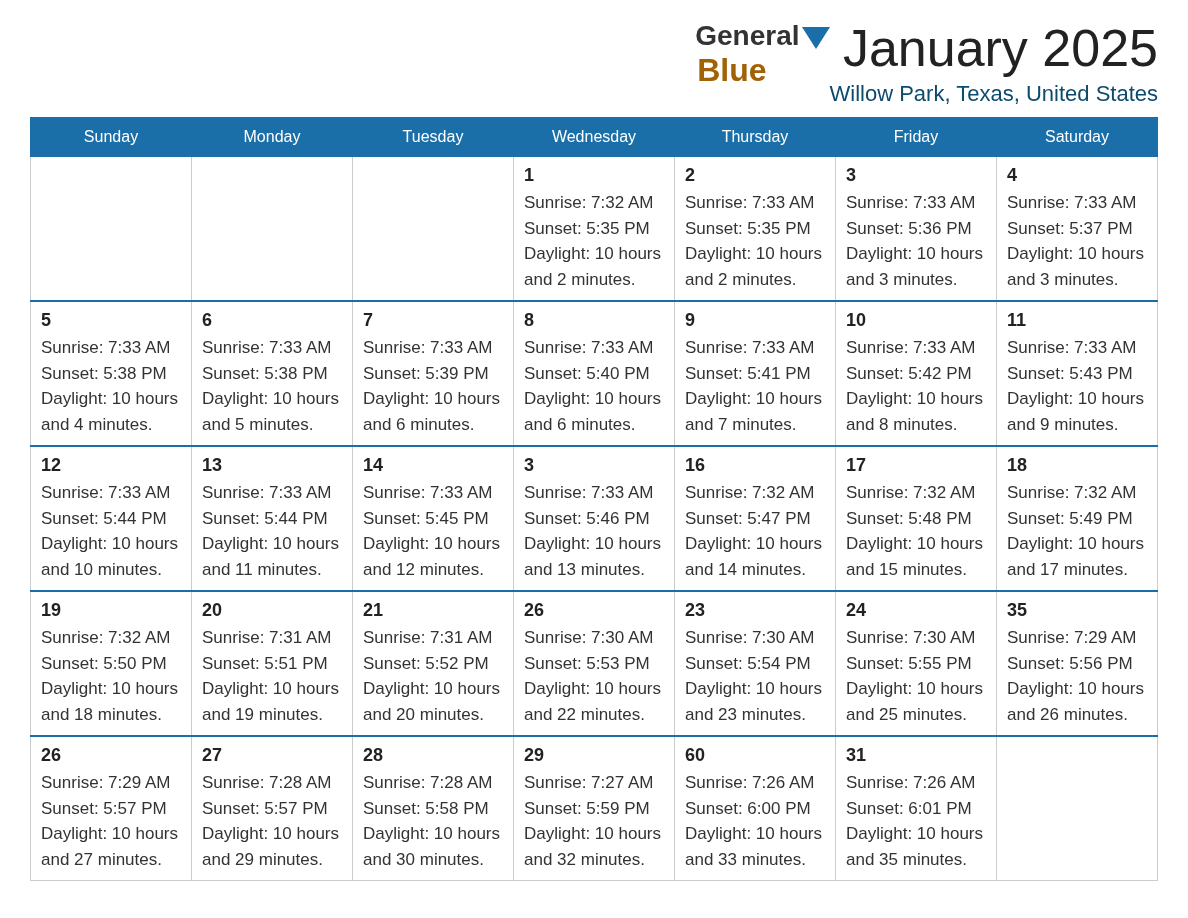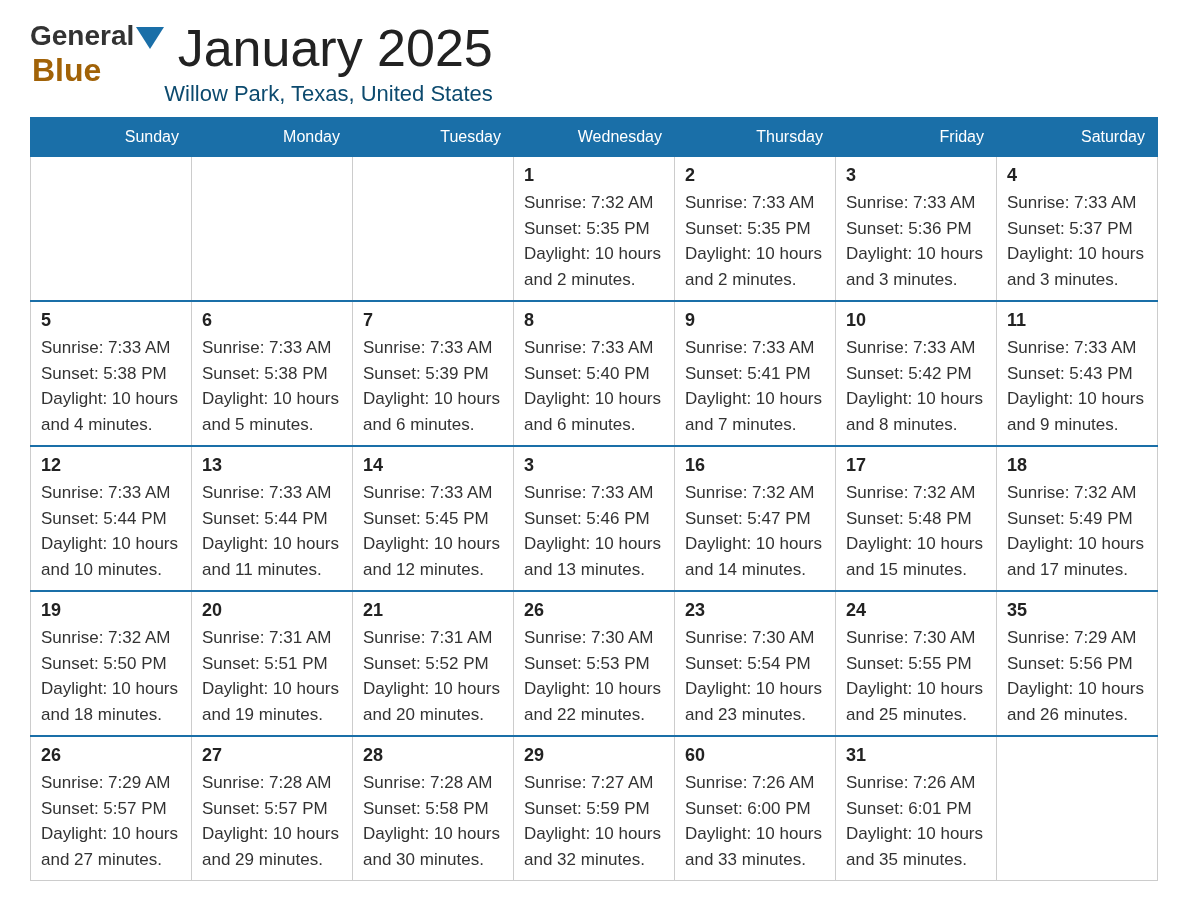--- a/index.html
+++ b/index.html
@@ -5,21 +5,21 @@
     * { box-sizing: border-box; margin: 0; padding: 0; }
     body {
       font-family: Arial, sans-serif;
       background: #fff;
       width: 1188px;
       min-height: 918px;
       padding: 20px 30px;
     }
     .header {
       display: flex;
-      justify-content: flex-start;
+      justify-content: flex-end;
       align-items: flex-start;
       margin-bottom: 10px;
     }
     .logo {
       display: flex;
       flex-direction: column;
       align-items: flex-start;
     }
     .logo-top {
       display: flex;
@@ -63,21 +63,21 @@
       width: 100%;
       border-collapse: collapse;
       margin-top: 10px;
     }
     .calendar th {
       background-color: #1a6fa8;
       color: #fff;
       font-size: 16px;
       font-weight: normal;
       padding: 10px 12px;
-      text-align: right;
+      text-align: center;
       border: 1px solid #1a6fa8;
     }
     .calendar td {
       border: 1px solid #ccc;
       vertical-align: top;
       padding: 8px 10px;
       width: 14.28%;
       min-height: 110px;
       font-size: 13px;
       color: #333;

